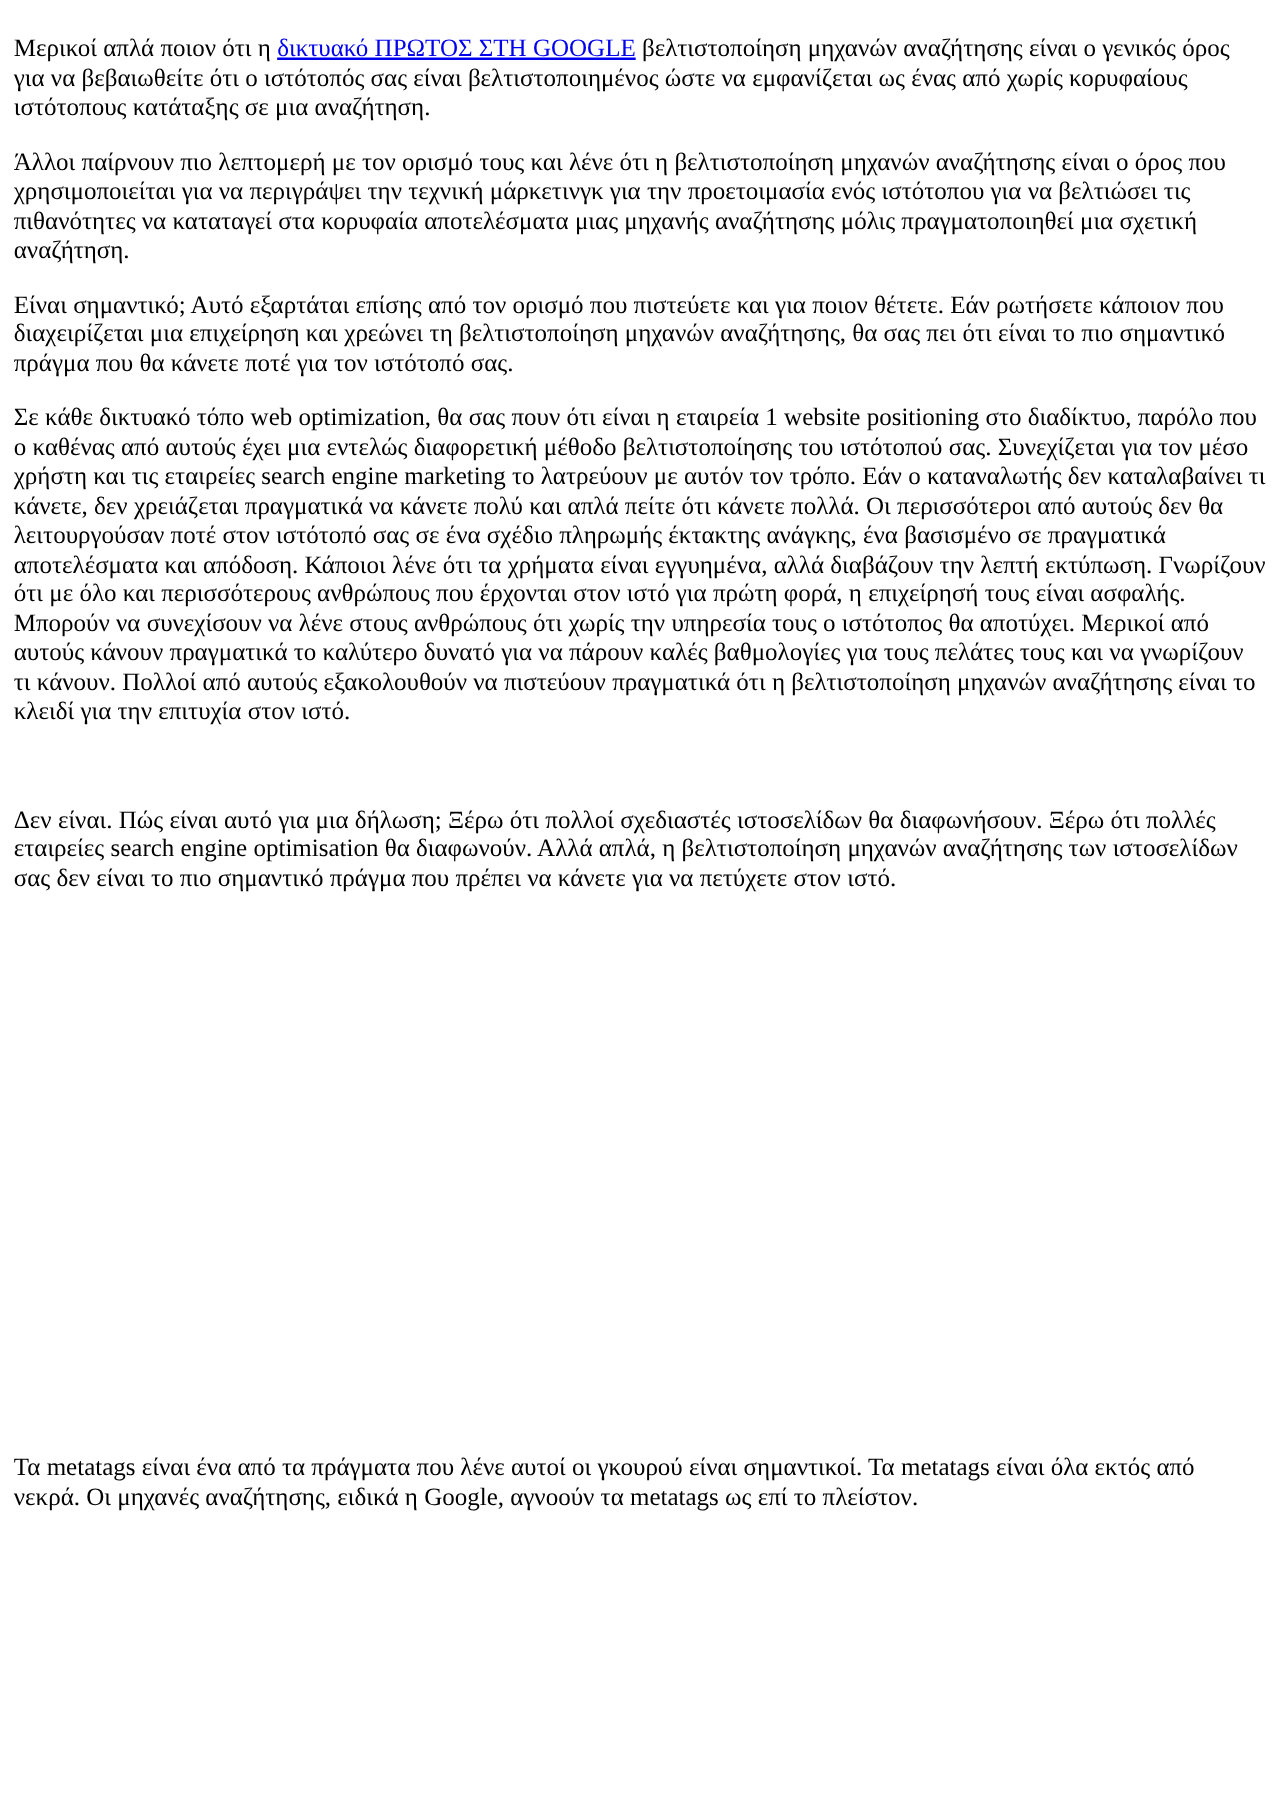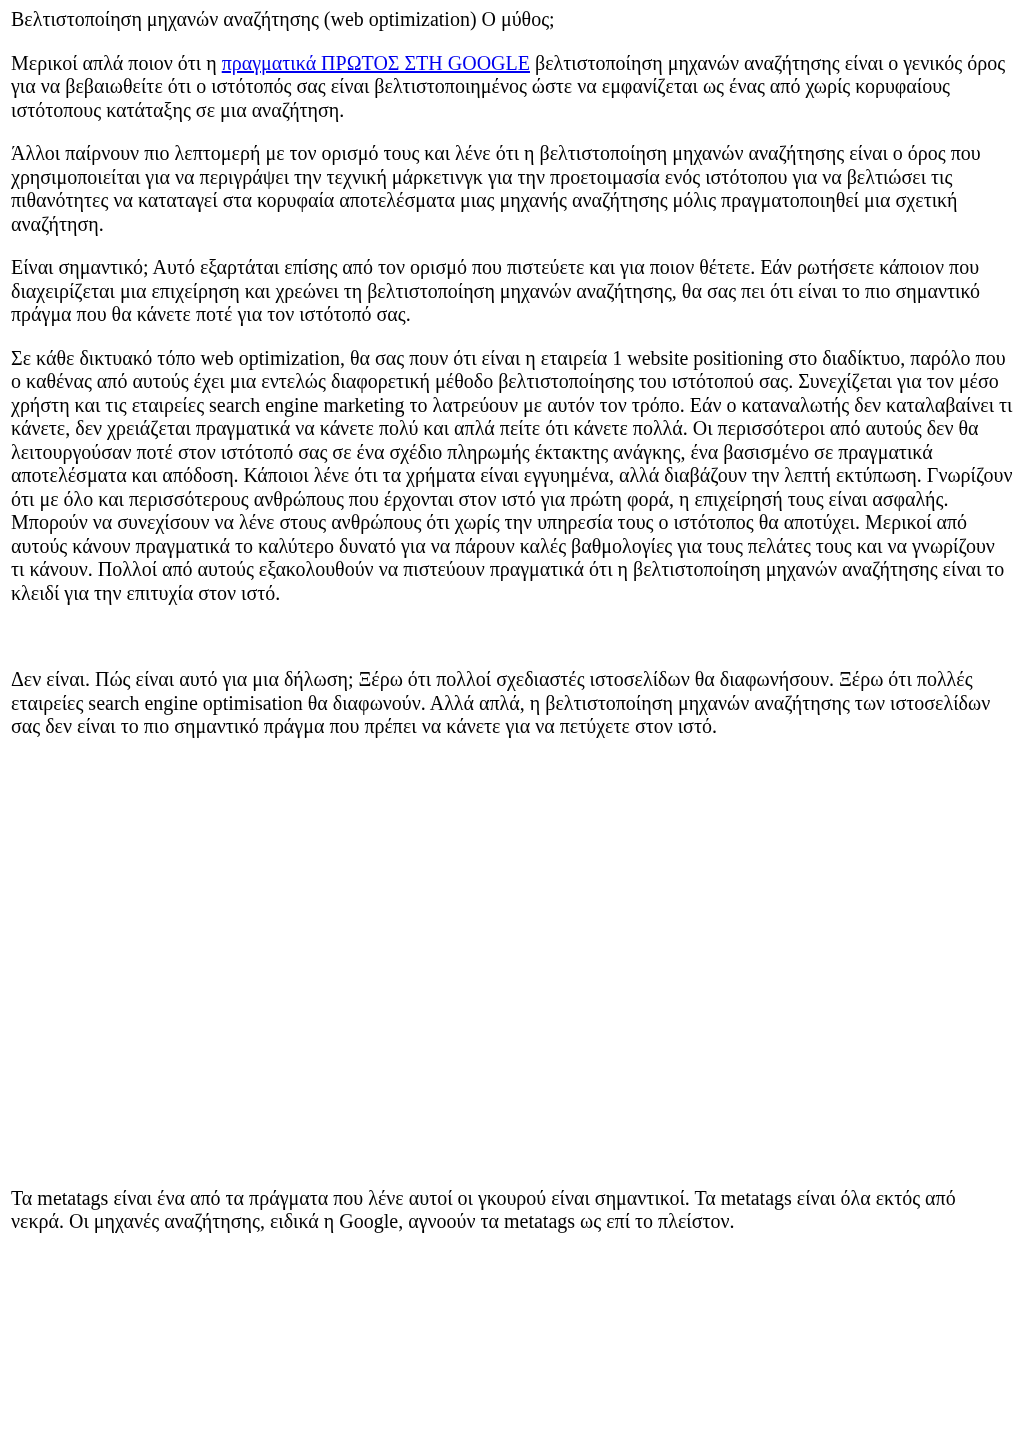--- a/index.html
+++ b/index.html
@@ -35,24 +35,23 @@
     color: #0000ee;
     text-decoration: underline;
     cursor: pointer;
   }
 </style>
 </head>
 <body>
 
 <div class="page">
 
-  <p class="first">Βελτιστοποίηση μηχανών αναζήτησης (web optimization) Ο μύθος;</p>
 
 
-  <p><span>Μερικοί απλά ποιον ότι η </span><a class="inline-link" href="#">πραγματικά ΠΡΩΤΟΣ ΣΤΗ GOOGLE</a><span> βελτιστοποίηση μηχανών αναζήτησης είναι ο γενικός όρος για να βεβαιωθείτε ότι ο ιστότοπός σας είναι βελτιστοποιημένος ώστε να εμφανίζεται ως ένας από χωρίς κορυφαίους ιστότοπους κατάταξης σε μια αναζήτηση.</span></p>
+  <p><span>Μερικοί απλά ποιον ότι η </span><a class="inline-link" href="#">δικτυακό ΠΡΩΤΟΣ ΣΤΗ GOOGLE</a><span> βελτιστοποίηση μηχανών αναζήτησης είναι ο γενικός όρος για να βεβαιωθείτε ότι ο ιστότοπός σας είναι βελτιστοποιημένος ώστε να εμφανίζεται ως ένας από χωρίς κορυφαίους ιστότοπους κατάταξης σε μια αναζήτηση.</span></p>
 
   <p>Άλλοι παίρνουν πιο λεπτομερή με τον ορισμό τους και λένε ότι η βελτιστοποίηση μηχανών αναζήτησης είναι ο όρος που χρησιμοποιείται για να περιγράψει την τεχνική μάρκετινγκ για την προετοιμασία ενός ιστότοπου για να βελτιώσει τις πιθανότητες να καταταγεί στα κορυφαία αποτελέσματα μιας μηχανής αναζήτησης μόλις πραγματοποιηθεί μια σχετική αναζήτηση.</p>
 
 
   <p>Είναι σημαντικό; Αυτό εξαρτάται επίσης από τον ορισμό που πιστεύετε και για ποιον θέτετε. Εάν ρωτήσετε κάποιον που διαχειρίζεται μια επιχείρηση και χρεώνει τη βελτιστοποίηση μηχανών αναζήτησης, θα σας πει ότι είναι το πιο σημαντικό πράγμα που θα κάνετε ποτέ για τον ιστότοπό σας.</p>
 
   <p>Σε κάθε δικτυακό τόπο web optimization, θα σας πουν ότι είναι η εταιρεία 1 website positioning στο διαδίκτυο, παρόλο που ο καθένας από αυτούς έχει μια εντελώς διαφορετική μέθοδο βελτιστοποίησης του ιστότοπού σας. Συνεχίζεται για τον μέσο χρήστη και τις εταιρείες search engine marketing το λατρεύουν με αυτόν τον τρόπο. Εάν ο καταναλωτής δεν καταλαβαίνει τι κάνετε, δεν χρειάζεται πραγματικά να κάνετε πολύ και απλά πείτε ότι κάνετε πολλά. Οι περισσότεροι από αυτούς δεν θα λειτουργούσαν ποτέ στον ιστότοπό σας σε ένα σχέδιο πληρωμής έκτακτης ανάγκης, ένα βασισμένο σε πραγματικά αποτελέσματα και απόδοση. Κάποιοι λένε ότι τα χρήματα είναι εγγυημένα, αλλά διαβάζουν την λεπτή εκτύπωση. Γνωρίζουν ότι με όλο και περισσότερους ανθρώπους που έρχονται στον ιστό για πρώτη φορά, η επιχείρησή τους είναι ασφαλής. Μπορούν να συνεχίσουν να λένε στους ανθρώπους ότι χωρίς την υπηρεσία τους ο ιστότοπος θα αποτύχει. Μερικοί από αυτούς κάνουν πραγματικά το καλύτερο δυνατό για να πάρουν καλές βαθμολογίες για τους πελάτες τους και να γνωρίζουν τι κάνουν. Πολλοί από αυτούς εξακολουθούν να πιστεύουν πραγματικά ότι η βελτιστοποίηση μηχανών αναζήτησης είναι το κλειδί για την επιτυχία στον ιστό.</p>
 
   <p class="extra-space">Δεν είναι. Πώς είναι αυτό για μια δήλωση; Ξέρω ότι πολλοί σχεδιαστές ιστοσελίδων θα διαφωνήσουν. Ξέρω ότι πολλές εταιρείες search engine optimisation θα διαφωνούν. Αλλά απλά, η βελτιστοποίηση μηχανών αναζήτησης των ιστοσελίδων σας δεν είναι το πιο σημαντικό πράγμα που πρέπει να κάνετε για να πετύχετε στον ιστό.</p>
 

